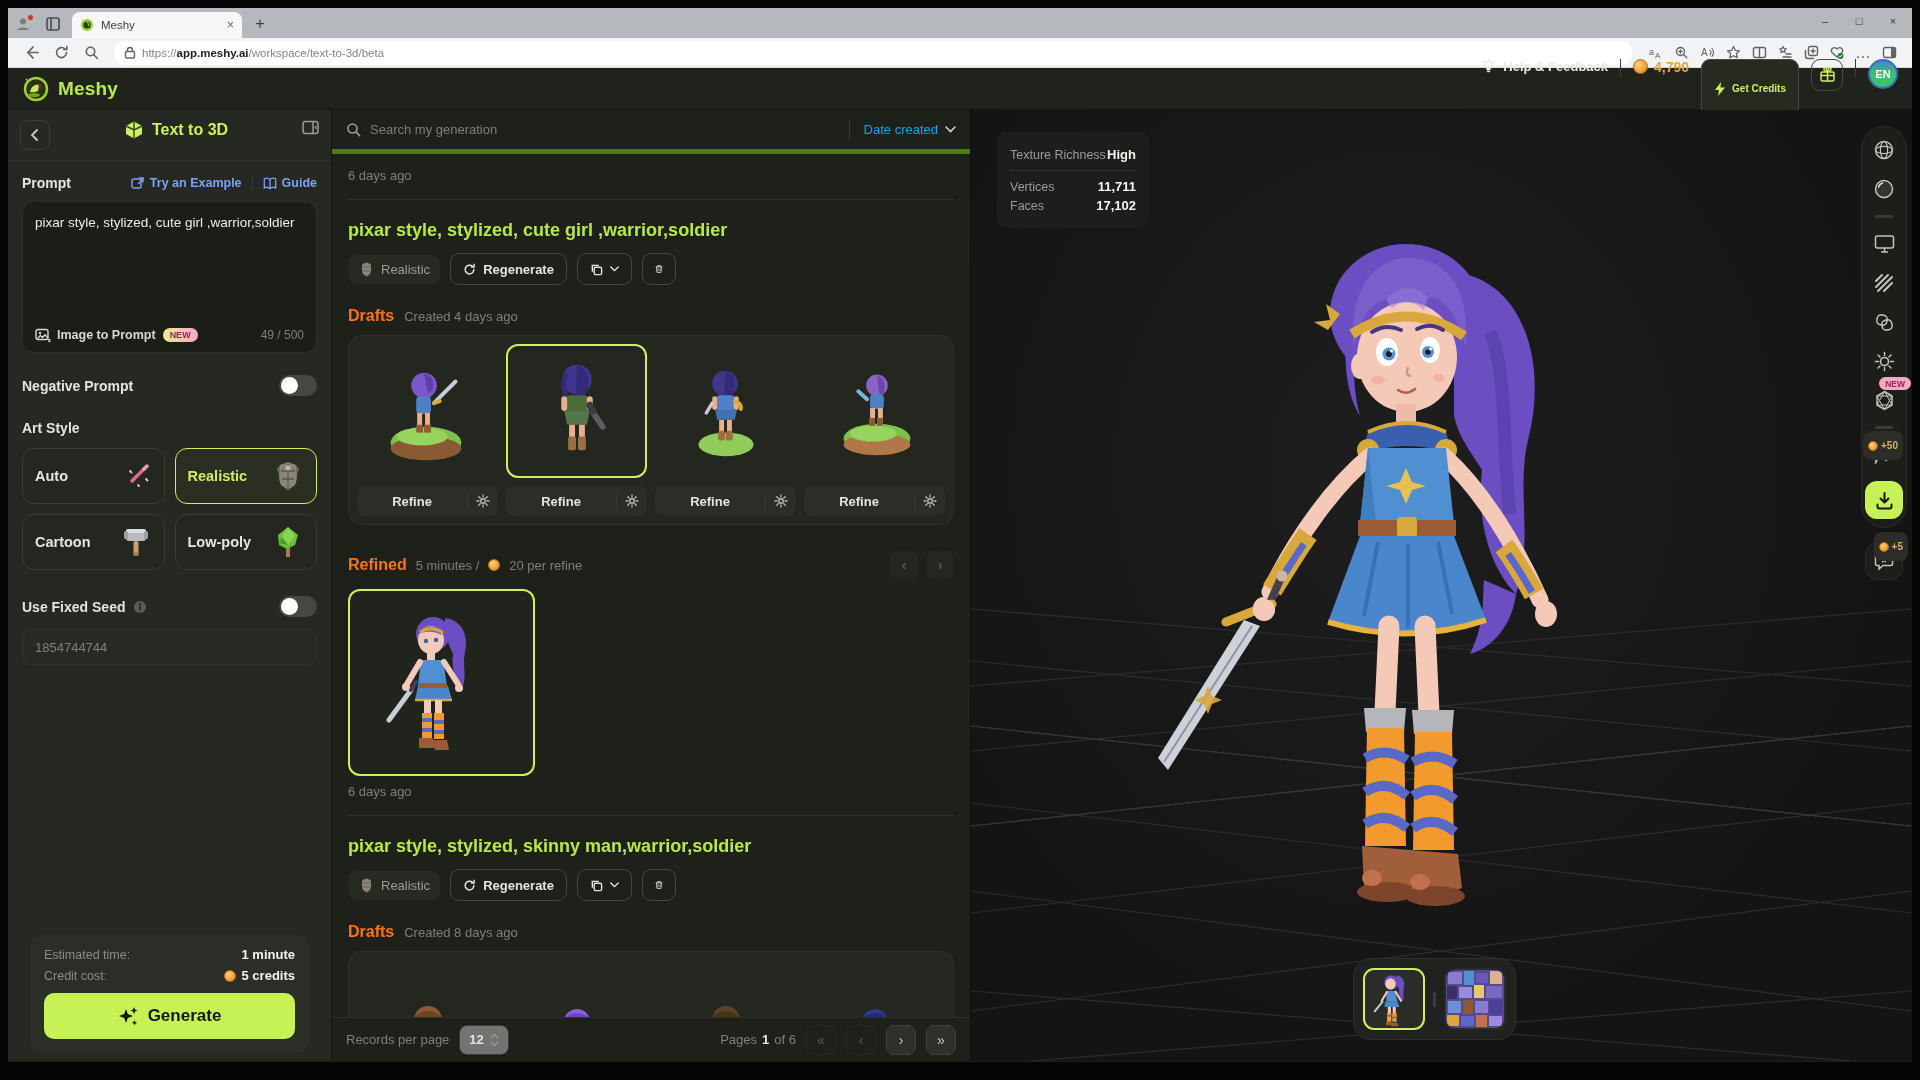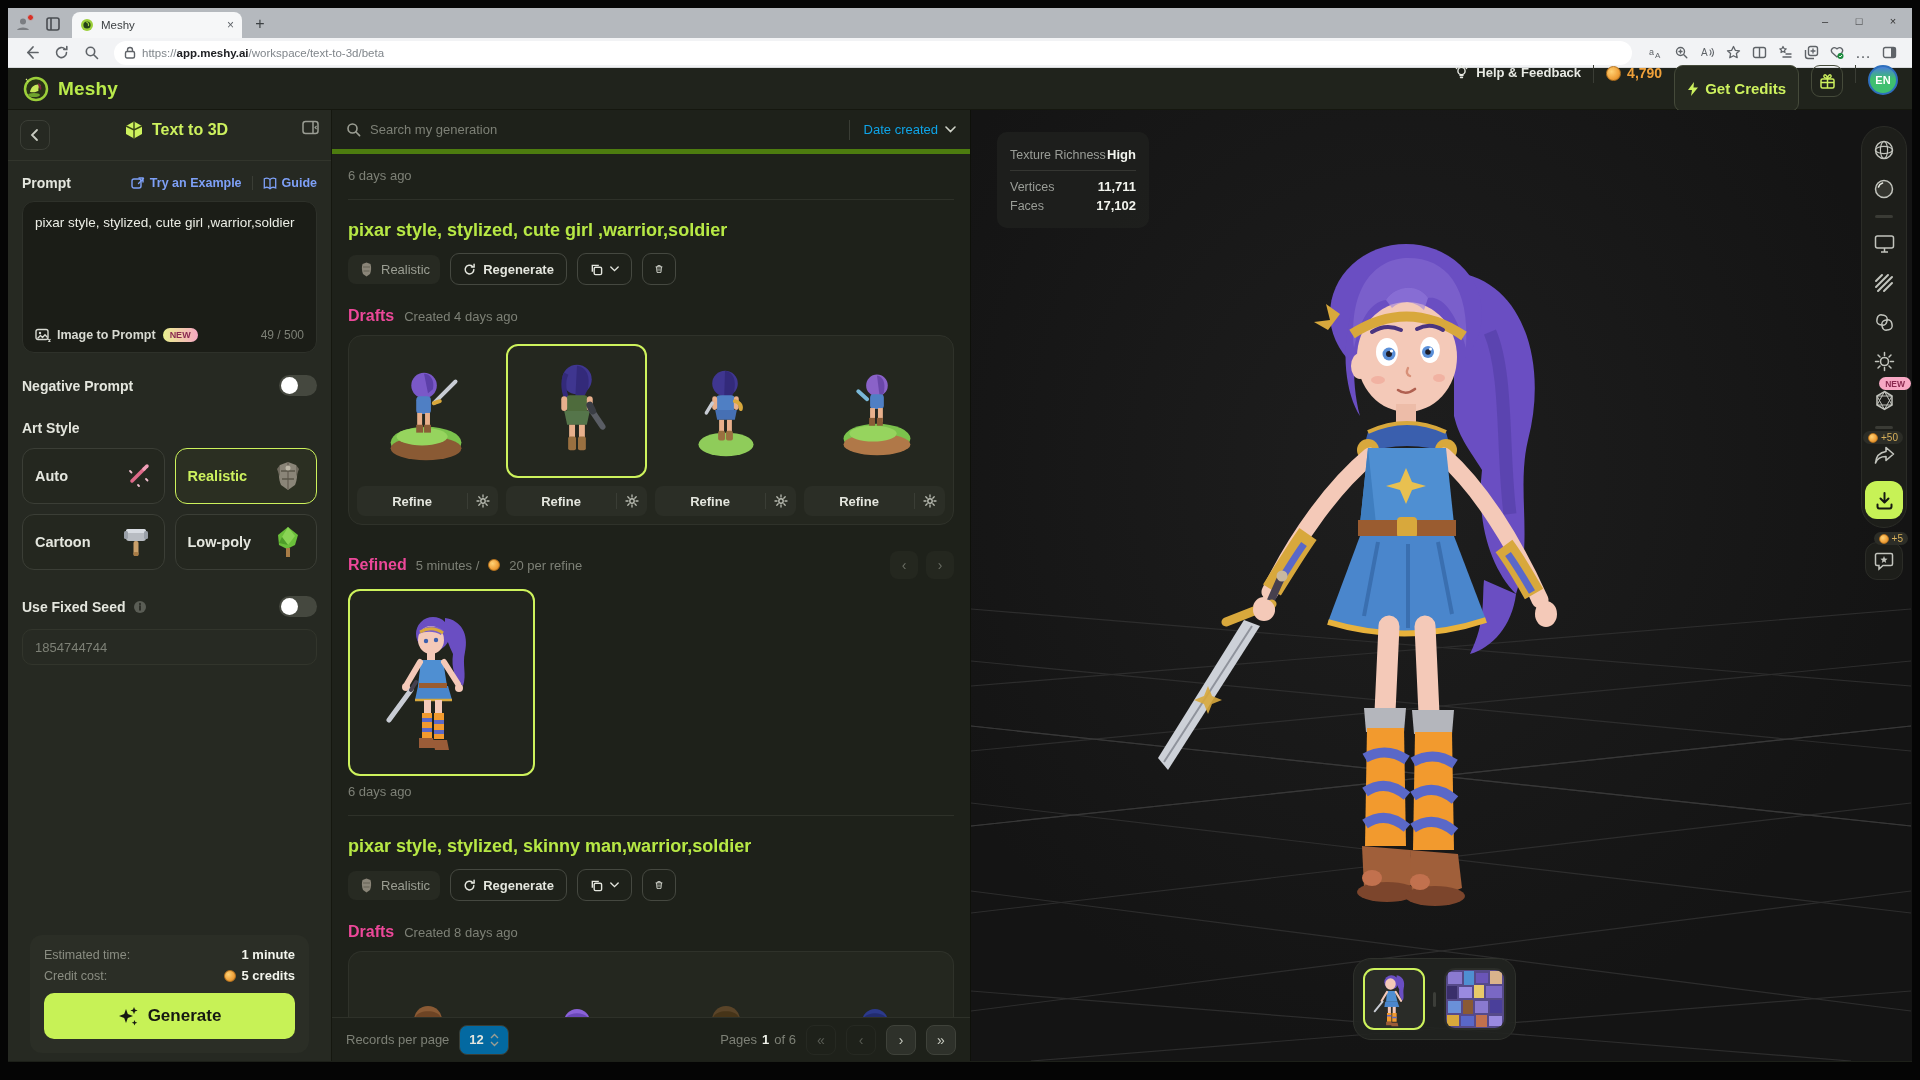--- a/index.html
+++ b/index.html
@@ -28,21 +28,21 @@
   .app { position:relative; height:994px; background:#1d2019; }
   .appheader { height:42px; background:#20231c; display:flex; align-items:center; padding:0 14px; border-bottom:1px solid #15170f; }
   .brand { display:flex; align-items:center; gap:8px; }
   .brand-name { color:#b9ea4b; font-size:19px; font-weight:bold; letter-spacing:.2px; }
   .hdr-right { margin-left:auto; display:flex; align-items:flex-start; gap:12px; }
   .help { display:flex; align-items:center; gap:7px; color:#e8eae4; font-size:13px; font-weight:bold; }
   .hdr-sep { width:1px; height:18px; background:#3a3d35; }
   .credits { display:flex; align-items:center; gap:6px; color:#f0a13a; font-size:14px; font-weight:bold; }
   .coin { width:15px; height:15px; border-radius:50%; background:radial-gradient(circle at 35% 35%, #ffd275, #f0a13a 60%, #c87f22); border:1px solid #b5731f; display:inline-block; flex:0 0 auto; }
   .coin.sm { width:12px; height:12px; }
-  .getcredits { display:flex; align-items:center; gap:6px; border:1px solid #454a3a; background:#262a20; color:#cdf15e; font-size:15px; font-weight:bold; padding:14px 12px; border-radius:9px; }
+  .getcredits { display:flex; align-items:center; gap:6px; border:1px solid #454a3a; background:#262a20; color:#cdf15e; font-size:10px; font-weight:bold; padding:22px 12px; border-radius:9px; }
   .giftbtn { width:32px; height:32px; border:1px solid #454a3a; border-radius:9px; display:flex; align-items:center; justify-content:center; }
   .avatar { width:30px; height:30px; border-radius:50%; background:linear-gradient(180deg,#4a7fd8 0%,#3fbf6f 45%); display:flex; align-items:center; justify-content:center; color:#fff; font-size:11px; font-weight:bold; border:2px solid #2e6fbe; }
 
   .appbody { display:flex; height:951px; }
 
   
   .sidebar { width:324px; background:#262922; border-right:1px solid #15170f; display:flex; flex-direction:column; }
   .sb-top { display:flex; align-items:flex-start; padding:10px 12px; border-bottom:1px solid #32352c; }
   .iconbtn { width:30px; height:30px; border:1px solid #3b3e36; border-radius:8px; display:flex; align-items:center; justify-content:center; color:#c8cbc1; background:transparent; }
   .sb-title { flex:1; display:flex; align-items:center; justify-content:center; gap:8px; color:#cdf15e; font-size:16px; font-weight:bold; }
@@ -84,57 +84,57 @@
   .sortbtn { display:flex; align-items:center; gap:7px; color:#0ea5e9; font-size:13px; padding-left:14px; border-left:1px solid #3a3d35; height:20px; }
   .listscroll { flex:1; overflow:hidden; position:relative; }
   .age { margin:14px 16px 0; color:#7d8076; font-size:13px; }
   .hdiv { border:none; border-top:1px solid #2e3129; margin:16px 16px 0; }
   .gtitle { margin:20px 16px 0; color:#b7e845; font-size:18px; font-weight:bold; }
   .btnrow { margin:12px 16px 0; display:flex; align-items:center; gap:10px; }
   .stylebadge { display:flex; align-items:center; gap:6px; background:#272a22; border-radius:8px; padding:6px 10px; color:#9b9e93; font-size:13px; }
   .actbtn { display:flex; align-items:center; gap:7px; border:1px solid #454840; border-radius:9px; background:transparent; color:#e4e6de; font-size:13px; font-weight:bold; height:32px; padding:0 12px; }
   .sqbtn { width:34px; }
   .drafts-row { margin:22px 16px 0; display:flex; align-items:baseline; gap:10px; }
-  .h2 { color:#ec4899; font-size:16px; font-weight:bold; }
+  .h2 { color:#f97316; font-size:16px; font-weight:bold; }
   .sub { color:#7d8076; font-size:13px; }
   .draftcard { margin:10px 16px 0; background:#24271f; border:1px solid #2f322a; border-radius:14px; padding:8px; display:grid; grid-template-columns:repeat(4,1fr); gap:8px; }
   .dcol { display:flex; flex-direction:column; gap:8px; }
   .dthumb { height:134px; border-radius:12px; display:flex; align-items:center; justify-content:center; border:2px solid transparent; }
   .dthumb.selected { border-color:#cdf25c; }
   .refinebar { height:30px; background:#2b2e26; border-radius:8px; display:flex; align-items:center; }
   .refinebar .rlabel { flex:1; text-align:center; color:#e4e6de; font-size:13px; font-weight:bold; }
   .refinebar .rsep { width:1px; height:16px; background:#3a3d35; }
   .refinebar .rgear { width:30px; display:flex; align-items:center; justify-content:center; color:#b8bbb1; }
   .refined-row { margin:26px 16px 0; display:flex; align-items:center; gap:9px; }
   .nav-arrows { margin-left:auto; display:flex; gap:8px; }
   .arrbtn { width:28px; height:28px; border-radius:8px; background:#24271f; color:#6a6d64; display:flex; align-items:center; justify-content:center; font-size:14px; }
   .refthumb { margin:10px 16px 0; width:187px; height:187px; border:2px solid #cdf25c; border-radius:12px; background:#21241d; display:flex; align-items:center; justify-content:center; }
   .card2 { margin:10px 16px 0; background:#24271f; border:1px solid #2f322a; border-radius:14px 14px 0 0; border-bottom:none; padding:40px 8px 0 8px; display:grid; grid-template-columns:repeat(4,1fr); gap:8px; height:110px; overflow:hidden; }
   .pagbar { height:44px; border-top:1px solid #2e3129; display:flex; align-items:center; padding:0 14px; gap:10px; background:#1e211a; }
-  .recsel { display:flex; align-items:center; gap:6px; background:#0369a1; border:1px solid #3a3d35; border-radius:8px; height:30px; padding:0 9px; color:#e4e6de; font-size:13px; font-weight:bold; }
+  .recsel { display:flex; align-items:center; gap:6px; background:#737373; border:1px solid #3a3d35; border-radius:8px; height:30px; padding:0 9px; color:#e4e6de; font-size:13px; font-weight:bold; }
   .pages { margin-left:auto; color:#7d8076; font-size:13px; display:flex; gap:5px; align-items:center; }
   .pages b { color:#f0f2ea; }
   .pgbtn { width:30px; height:30px; border-radius:8px; display:flex; align-items:center; justify-content:center; font-size:14px; color:#5a5d55; background:transparent; border:1px solid #262922; }
   .pgbtn.on { background:#2e312a; border-color:#3f423a; color:#c8cbc0; }
 
   
   .viewer { flex:1; position:relative; background:radial-gradient(ellipse at 45% 38%, #1e1e1e 0%, #141414 70%); overflow:hidden; }
   .gridfloor { position:absolute; left:0; bottom:0; }
   .statbox { position:absolute; left:26px; top:22px; width:152px; background:rgba(30,31,29,.96); border-radius:10px; padding:11px 13px; }
   .statrow { display:flex; align-items:center; margin:4px 0; }
   .statlbl { color:#9a9d97; font-size:12.5px; }
   .statval { margin-left:auto; color:#f2f4ee; font-size:13px; font-weight:bold; }
   .statdiv { border:none; border-top:1px solid #353632; margin:8px 0; }
   .vtoolbar { position:absolute; right:5px; top:16px; width:46px; display:flex; flex-direction:column; align-items:center; }
   .vt-pill { width:46px; background:#1d1e1a; border:1px solid #2b2c27; border-radius:23px; padding:10px 0 8px 0; display:flex; flex-direction:column; align-items:center; gap:13px; }
   .vt-ic { width:26px; height:26px; display:flex; align-items:center; justify-content:center; color:#c2c4bd; position:relative; }
   .vt-div { width:18px; height:3px; border-radius:2px; background:#3a3b35; }
   .dlbtn { width:38px; height:38px; background:#c7f256; border-radius:12px; display:flex; align-items:center; justify-content:center; color:#161812; }
   .fbbtn { margin-top:14px; width:38px; height:38px; background:#1d1e1a; border:1px solid #2b2c27; border-radius:12px; display:flex; align-items:center; justify-content:center; color:#c2c4bd; position:relative; }
-  .bonus { position:absolute; top:-11px; right:-6px; display:flex; align-items:center; gap:3px; background:#2c2d27; border-radius:8px; padding:1px 5px; color:#d8b05a; font-size:10px; font-weight:normal; }
+  .bonus { position:absolute; top:-11px; right:-6px; display:flex; align-items:center; gap:3px; background:#2c2d27; border-radius:8px; padding:9px 5px; color:#d8b05a; font-size:10px; font-weight:bold; }
   .newtag { position:absolute; top:-10px; right:-14px; font-size:8.5px; font-weight:bold; color:#8a2a50; background:#f7a8c4; border-radius:7px; padding:1.5px 6px; }
   .thumbdock { position:absolute; left:382px; top:848px; background:rgba(33,35,32,.9); border:1px solid #2f312c; border-radius:18px; padding:9px; display:flex; align-items:center; gap:8px; }
   .dock-sep { width:3px; height:15px; border-radius:2px; background:#3c3e39; }
   .dockthumb { width:62px; height:62px; border-radius:11px; background:#2a2c28; display:flex; align-items:center; justify-content:center; overflow:hidden; border:2px solid transparent; }
   .dockthumb.selected { border-color:#cdf25c; }
   .char { position:absolute; left:185px; top:42px; width:470px; height:860px; }
 </style>
 </head>
 <body>
 

